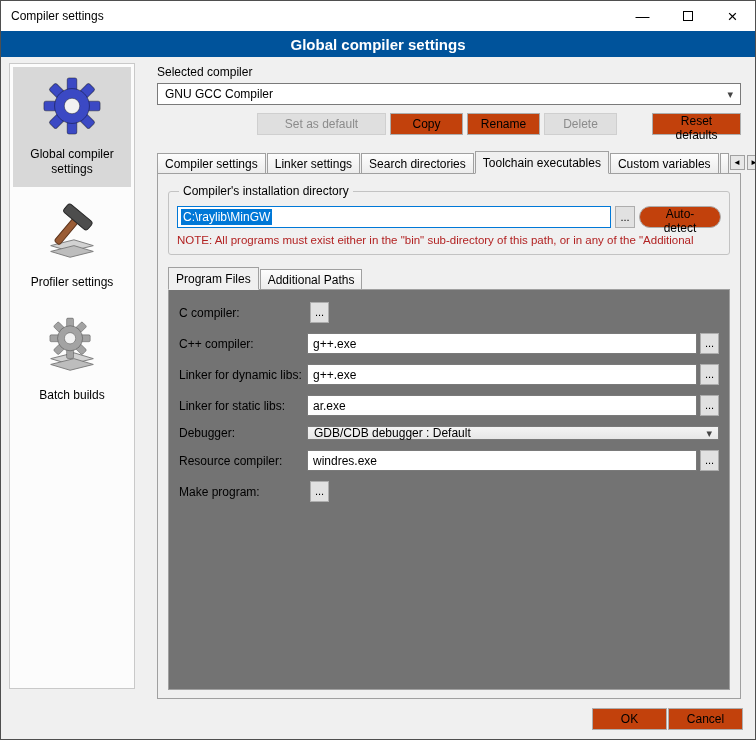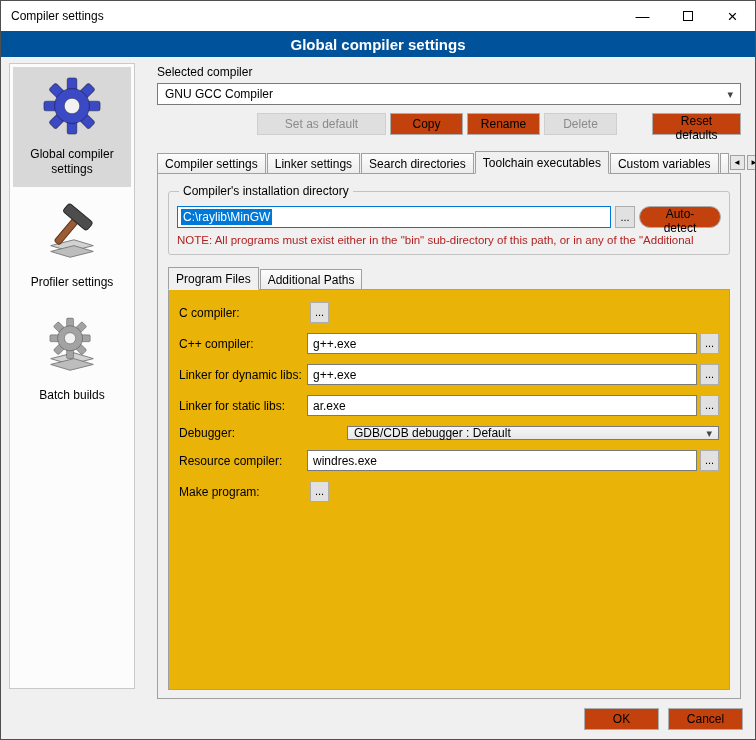--- a/index.html
+++ b/index.html
@@ -74,37 +74,37 @@
              align-items:center; padding:0 3px; overflow:hidden; white-space:nowrap; }
   .textbox.focused { border-color:#0078d7; }
   .sel-text { background:var(--selection,#0078d7); color:#fff; padding:1px 2px; }
   .browse-btn { width:20px; height:22px; background:#e1e1e1; border:1px solid #adadad;
                 font-family:inherit; font-size:11px; line-height:1; cursor:default; }
   .autodetect { width:82px; height:22px;border-radius:11px; }
   .note { margin-top:6px; color:var(--note,#b22222); white-space:nowrap; overflow:hidden;
           font-size:11.5px; }
 
   .subtabs { display:flex; align-items:flex-end; margin-top:12px; position:relative; z-index:2; }
-  .subpage { flex:1; border:1px solid #a0a0a0; background:#eab308; padding:12px 10px;
+  .subpage { flex:1; border:1px solid #a0a0a0; background:#737373; padding:12px 10px;
              display:flex; flex-direction:column; }
 
   .field-row { display:flex; align-items:center; margin-bottom:10px; }
   .field-label { width:128px; flex:0 0 128px; }
   .field-input { flex:1; height:21px; border:1px solid #7a7a7a; background:#fff;
                  padding:0 5px; font-family:inherit; font-size:12px; }
   .field-browse { width:19px; height:21px; margin-left:3px; background:#e1e1e1;
                   border:1px solid #adadad; font-family:inherit; font-size:11px; line-height:1; }
   .field-combo { flex:1; height:14px; border:1px solid #7a7a7a;
                  background:linear-gradient(#f5f5f5,#e7e7e7); display:flex; align-items:center;
-                 padding:0 6px;margin-left:40px; }
+                 padding:0 6px; }
   .field-combo .arrow { margin-left:auto; color:#444; font-size:11px; }
 
   
   .footer { position:absolute; left:0; right:0; bottom:0; height:40px; display:flex;
-            align-items:center; justify-content:flex-end; gap:9px; padding-right:12px; }
+            align-items:center; justify-content:flex-end; gap:1px; padding-right:12px; }
   .footer .btn { width:75px; }
 
   .hidden-defs { position:absolute; width:0; height:0; }
 </style>
 </head>
 <body>
 
 <svg class="hidden-defs" aria-hidden="true">
   <defs>
     <symbol id="gear-sym" viewBox="0 0 64 64">

